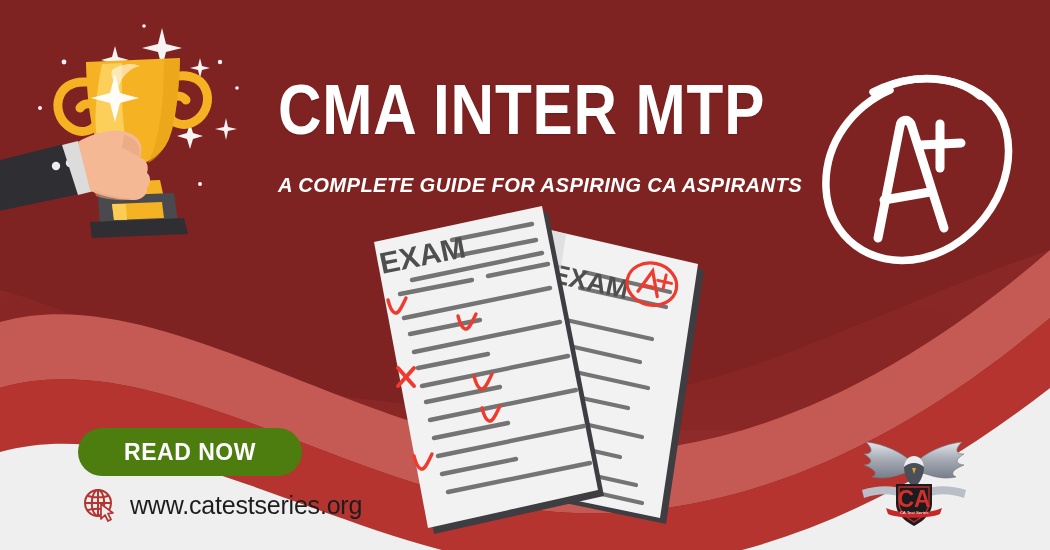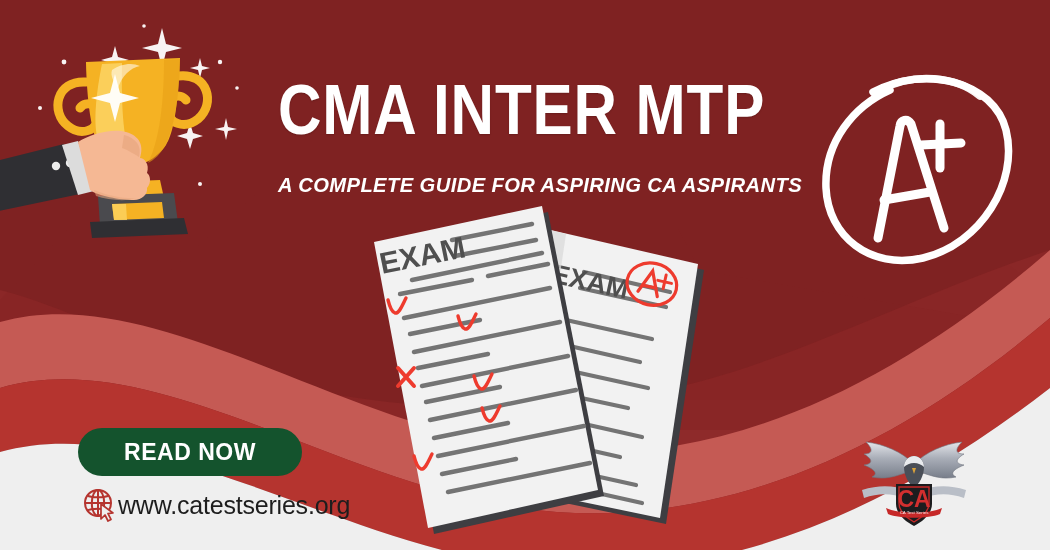--- a/index.html
+++ b/index.html
@@ -61,37 +61,38 @@
     transform-origin: left center;
   }
   
   #read-now-button {
     position: absolute;
     left: 78px;
     top: 428px;
     width: 224px;
     height: 48px;
     border-radius: 24px;
-    background: #14532d;
+    background: #4d7c0f;
     border: none;
     color: #ffffff;
     font-family: "Liberation Sans Narrow", "Liberation Sans", sans-serif;
     font-size: 23px;
     font-weight: bold;
     letter-spacing: 0.5px;
     cursor: pointer;
     z-index: 50;
     padding: 0;
   }
   #website-row {
     position: absolute;
     left: 82px;
     top: 487px;
     display: flex;
     align-items: center;
+    gap: 12px;
     z-index: 50;
   }
   #website-url {
     font-family: "Liberation Sans", sans-serif;
     font-size: 25px;
     color: #1d1d1d;
     letter-spacing: -0.2px;
   }
   #brand-logo {
     position: absolute;

